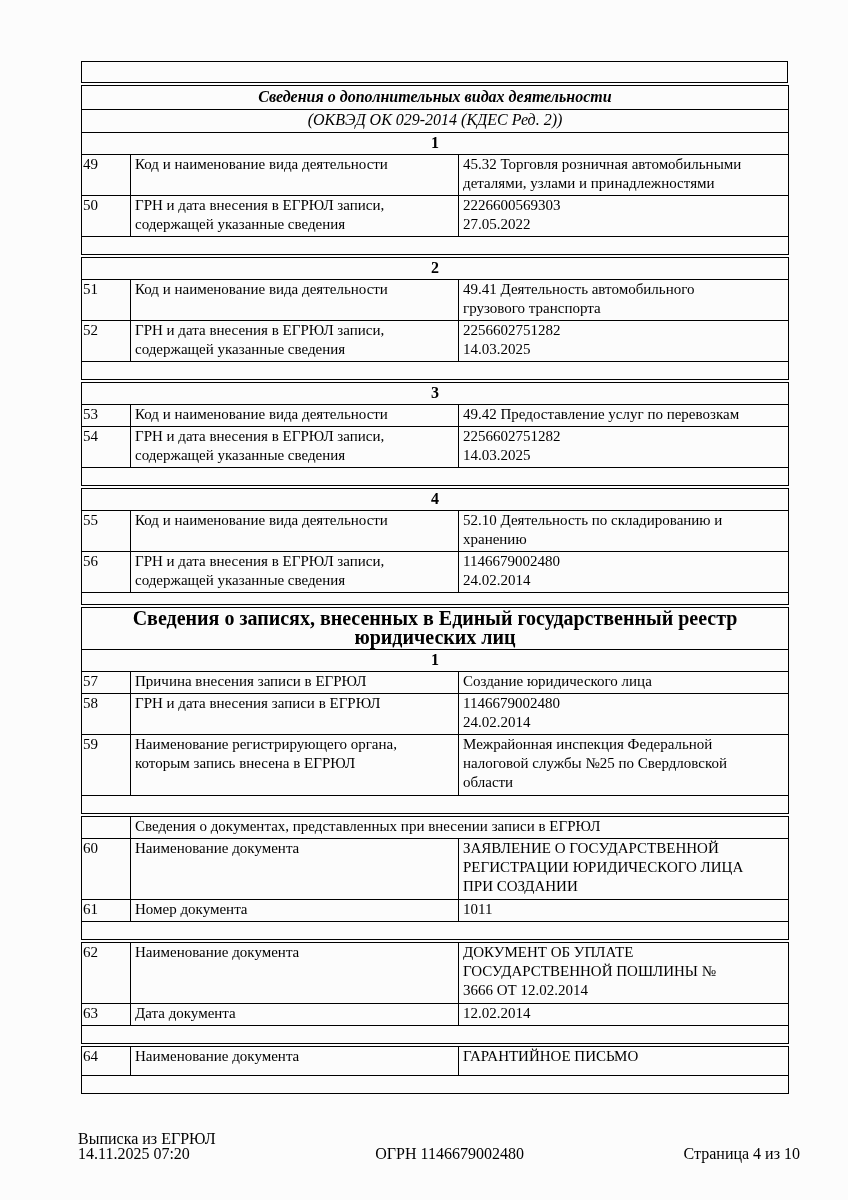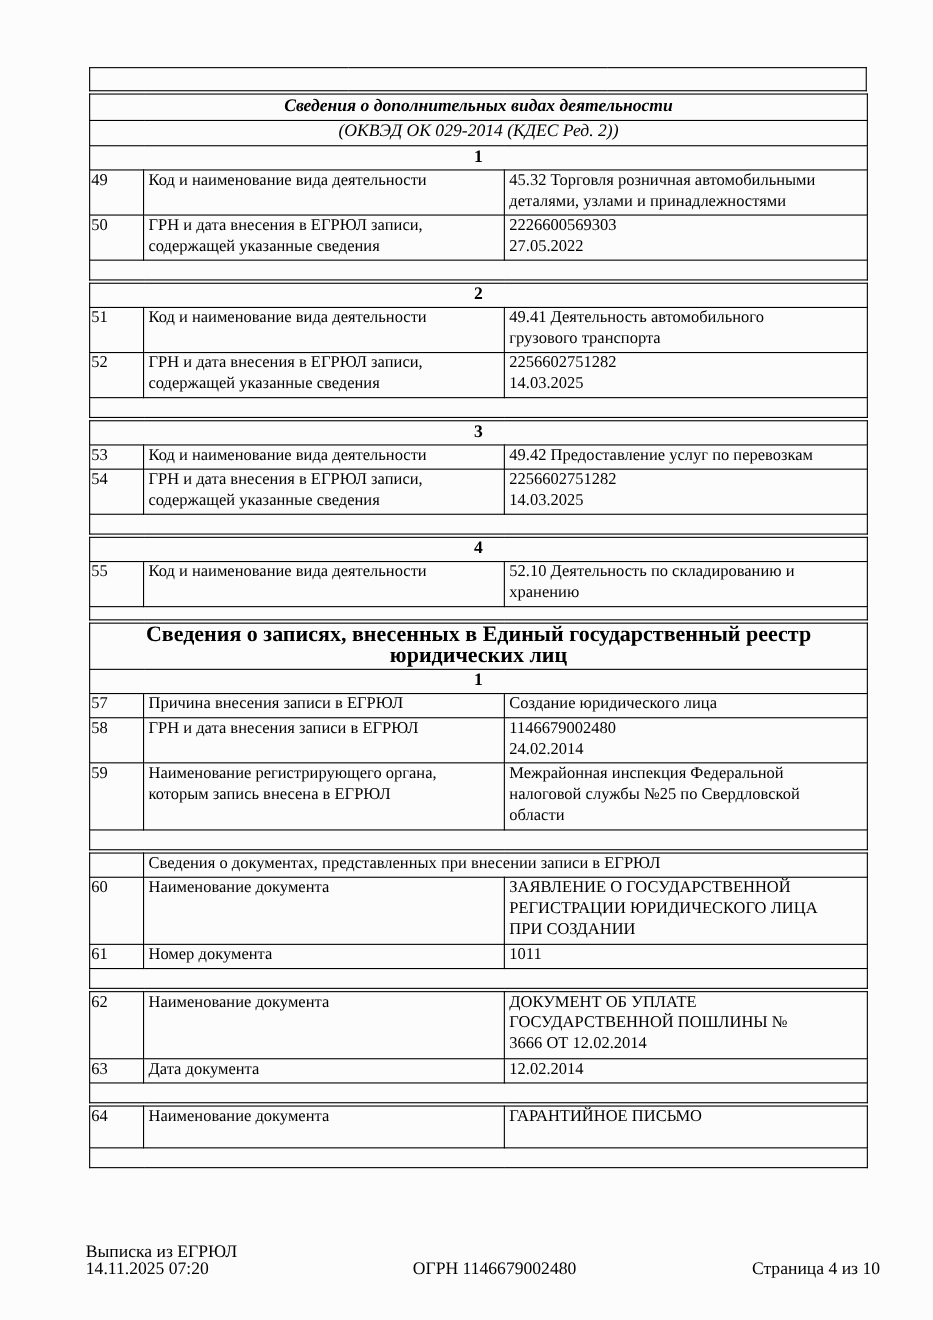--- a/index.html
+++ b/index.html
@@ -31,21 +31,21 @@
   td {
     border: 1px solid #000;
     padding: 0 4px 2px 4px;
     vertical-align: top;
     white-space: pre-line;
   }
   td.num { padding: 0 1px 2px 1px; }
   tr.h1 { height: 21px; }
   tr.h2 { height: 41px; }
   tr.h3 { height: 61px; }
-  tr.h-64 { height: 38px; }
+  tr.h-64 { height: 29px; }
   tr.spacer td { height: 18px; padding: 0; }
   tr.spacer-top td { height: 21px; padding: 0; }
   tr.spacer-sm td { height: 12px; padding: 0; }
   tr.sec-title td {
     text-align: center;
     font-weight: bold;
     font-style: italic;
     font-size: 16px;
     height: 24px;
     padding-top: 1px;
@@ -195,20 +195,27 @@
     <tbody>
         <tr class="block-no">
       <td colspan="3">4</td>
     </tr>
     <tr class="h2">
       <td class="num">55</td>
       <td>Код и наименование вида деятельности</td>
       <td>52.10 Деятельность по складированию и
 хранению</td>
     </tr>
+    <tr class="h2">
+      <td class="num">56</td>
+      <td>ГРН и дата внесения в ЕГРЮЛ записи,
+содержащей указанные сведения</td>
+      <td>1146679002480
+24.02.2014</td>
+    </tr>
     <tr class="spacer-sm">
           <td colspan="3"></td>
         </tr>
   </tbody>
     </table>
 
   <table>
     <colgroup>
         <col class="c-num">
         <col class="c-label">

